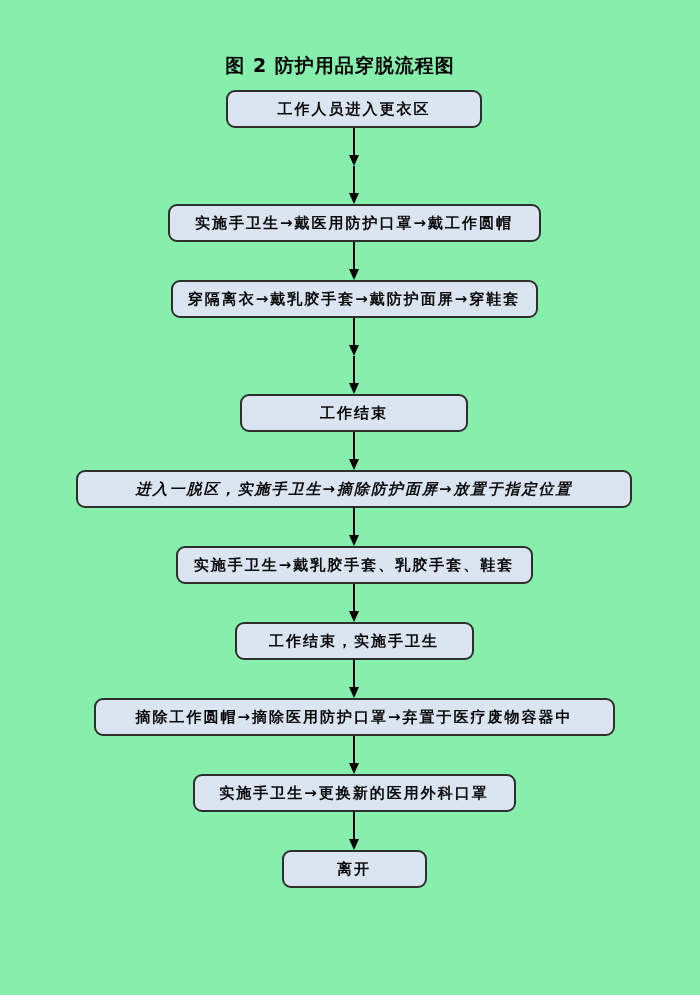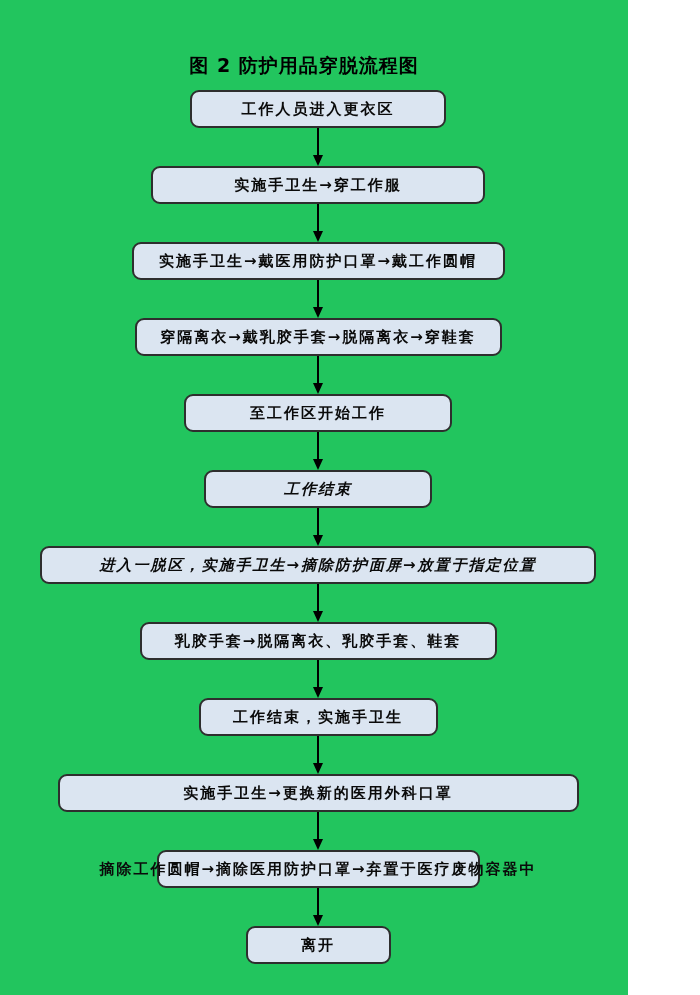--- a/index.html
+++ b/index.html
@@ -8,24 +8,24 @@
     background: #ffffff;
   }
   body {
     width: 700px;
     height: 995px;
     font-family: "DejaVu Sans", sans-serif;
     color: #000000;
   }
   .page {
     position: relative;
-    width: 628px;
+    width: 700px;
     height: 995px;
     overflow: hidden;
-    background: #22c55e;
+    background: #86efac;
   }
   .figure-title {
     margin: 0;
     padding-top: 52px;
     text-align: center;
     font-size: 19px;
     font-weight: bold;
     letter-spacing: 1px;
     line-height: 26px;
     
@@ -58,21 +58,21 @@
     letter-spacing: 2px;
     white-space: nowrap;
     color: #0a0a0a;
   }
   
   .step:nth-child(1)  .box { width: 256px; }
   .step:nth-child(2)  .box { width: 334px; }
   .step:nth-child(3)  .box { width: 373px; }
   .step:nth-child(4)  .box { width: 367px; }
   .step:nth-child(5)  .box { width: 268px; }
-  .step:nth-child(6)  .box { width: 228px; font-style: italic; }
+  .step:nth-child(6)  .box { width: 228px; }
   .step:nth-child(7)  .box { width: 556px; font-style: italic; }
   .step:nth-child(8)  .box { width: 357px; }
   .step:nth-child(9)  .box { width: 239px; }
   .step:nth-child(10) .box { width: 521px; }
   .step:nth-child(11) .box { width: 323px; }
   .step:nth-child(12) .box { width: 145px; font-family: Liberation Serif, serif; }
 
   .arrow {
     height: 38px;
     display: flex;
@@ -103,45 +103,43 @@
 
     <div class="step">
       <div class="box">工作人员进入更衣区</div>
       <div class="arrow">
           <div class="shaft"></div>
           <div class="head"></div>
         </div>
     </div>
 
     <div class="step">
-      <div class="box">实施手卫生→穿工作服</div>
       <div class="arrow">
           <div class="shaft"></div>
           <div class="head"></div>
         </div>
     </div>
 
     <div class="step">
       <div class="box">实施手卫生→戴医用防护口罩→戴工作圆帽</div>
       <div class="arrow">
           <div class="shaft"></div>
           <div class="head"></div>
         </div>
     </div>
 
     <div class="step">
-      <div class="box">穿隔离衣→戴乳胶手套→脱隔离衣→穿鞋套</div>
+      <div class="box">穿隔离衣→戴乳胶手套→戴防护面屏→穿鞋套</div>
       <div class="arrow">
           <div class="shaft"></div>
           <div class="head"></div>
         </div>
     </div>
 
     <div class="step">
-      <div class="box">至工作区开始工作</div>
       <div class="arrow">
           <div class="shaft"></div>
           <div class="head"></div>
         </div>
     </div>
 
     <div class="step">
       <div class="box">工作结束</div>
       <div class="arrow">
           <div class="shaft"></div>
@@ -151,45 +149,45 @@
 
     <div class="step">
       <div class="box">进入一脱区，实施手卫生→摘除防护面屏→放置于指定位置</div>
       <div class="arrow">
           <div class="shaft"></div>
           <div class="head"></div>
         </div>
     </div>
 
     <div class="step">
-      <div class="box">乳胶手套→脱隔离衣、乳胶手套、鞋套</div>
+      <div class="box">实施手卫生→戴乳胶手套、乳胶手套、鞋套</div>
       <div class="arrow">
           <div class="shaft"></div>
           <div class="head"></div>
         </div>
     </div>
 
     <div class="step">
       <div class="box">工作结束，实施手卫生</div>
       <div class="arrow">
           <div class="shaft"></div>
           <div class="head"></div>
         </div>
     </div>
 
     <div class="step">
-      <div class="box">实施手卫生→更换新的医用外科口罩</div>
+      <div class="box">摘除工作圆帽→摘除医用防护口罩→弃置于医疗废物容器中</div>
       <div class="arrow">
           <div class="shaft"></div>
           <div class="head"></div>
         </div>
     </div>
 
     <div class="step">
-      <div class="box">摘除工作圆帽→摘除医用防护口罩→弃置于医疗废物容器中</div>
+      <div class="box">实施手卫生→更换新的医用外科口罩</div>
       <div class="arrow">
           <div class="shaft"></div>
           <div class="head"></div>
         </div>
     </div>
 
     <div class="step">
       <div class="box">离开</div>
     </div>
 

